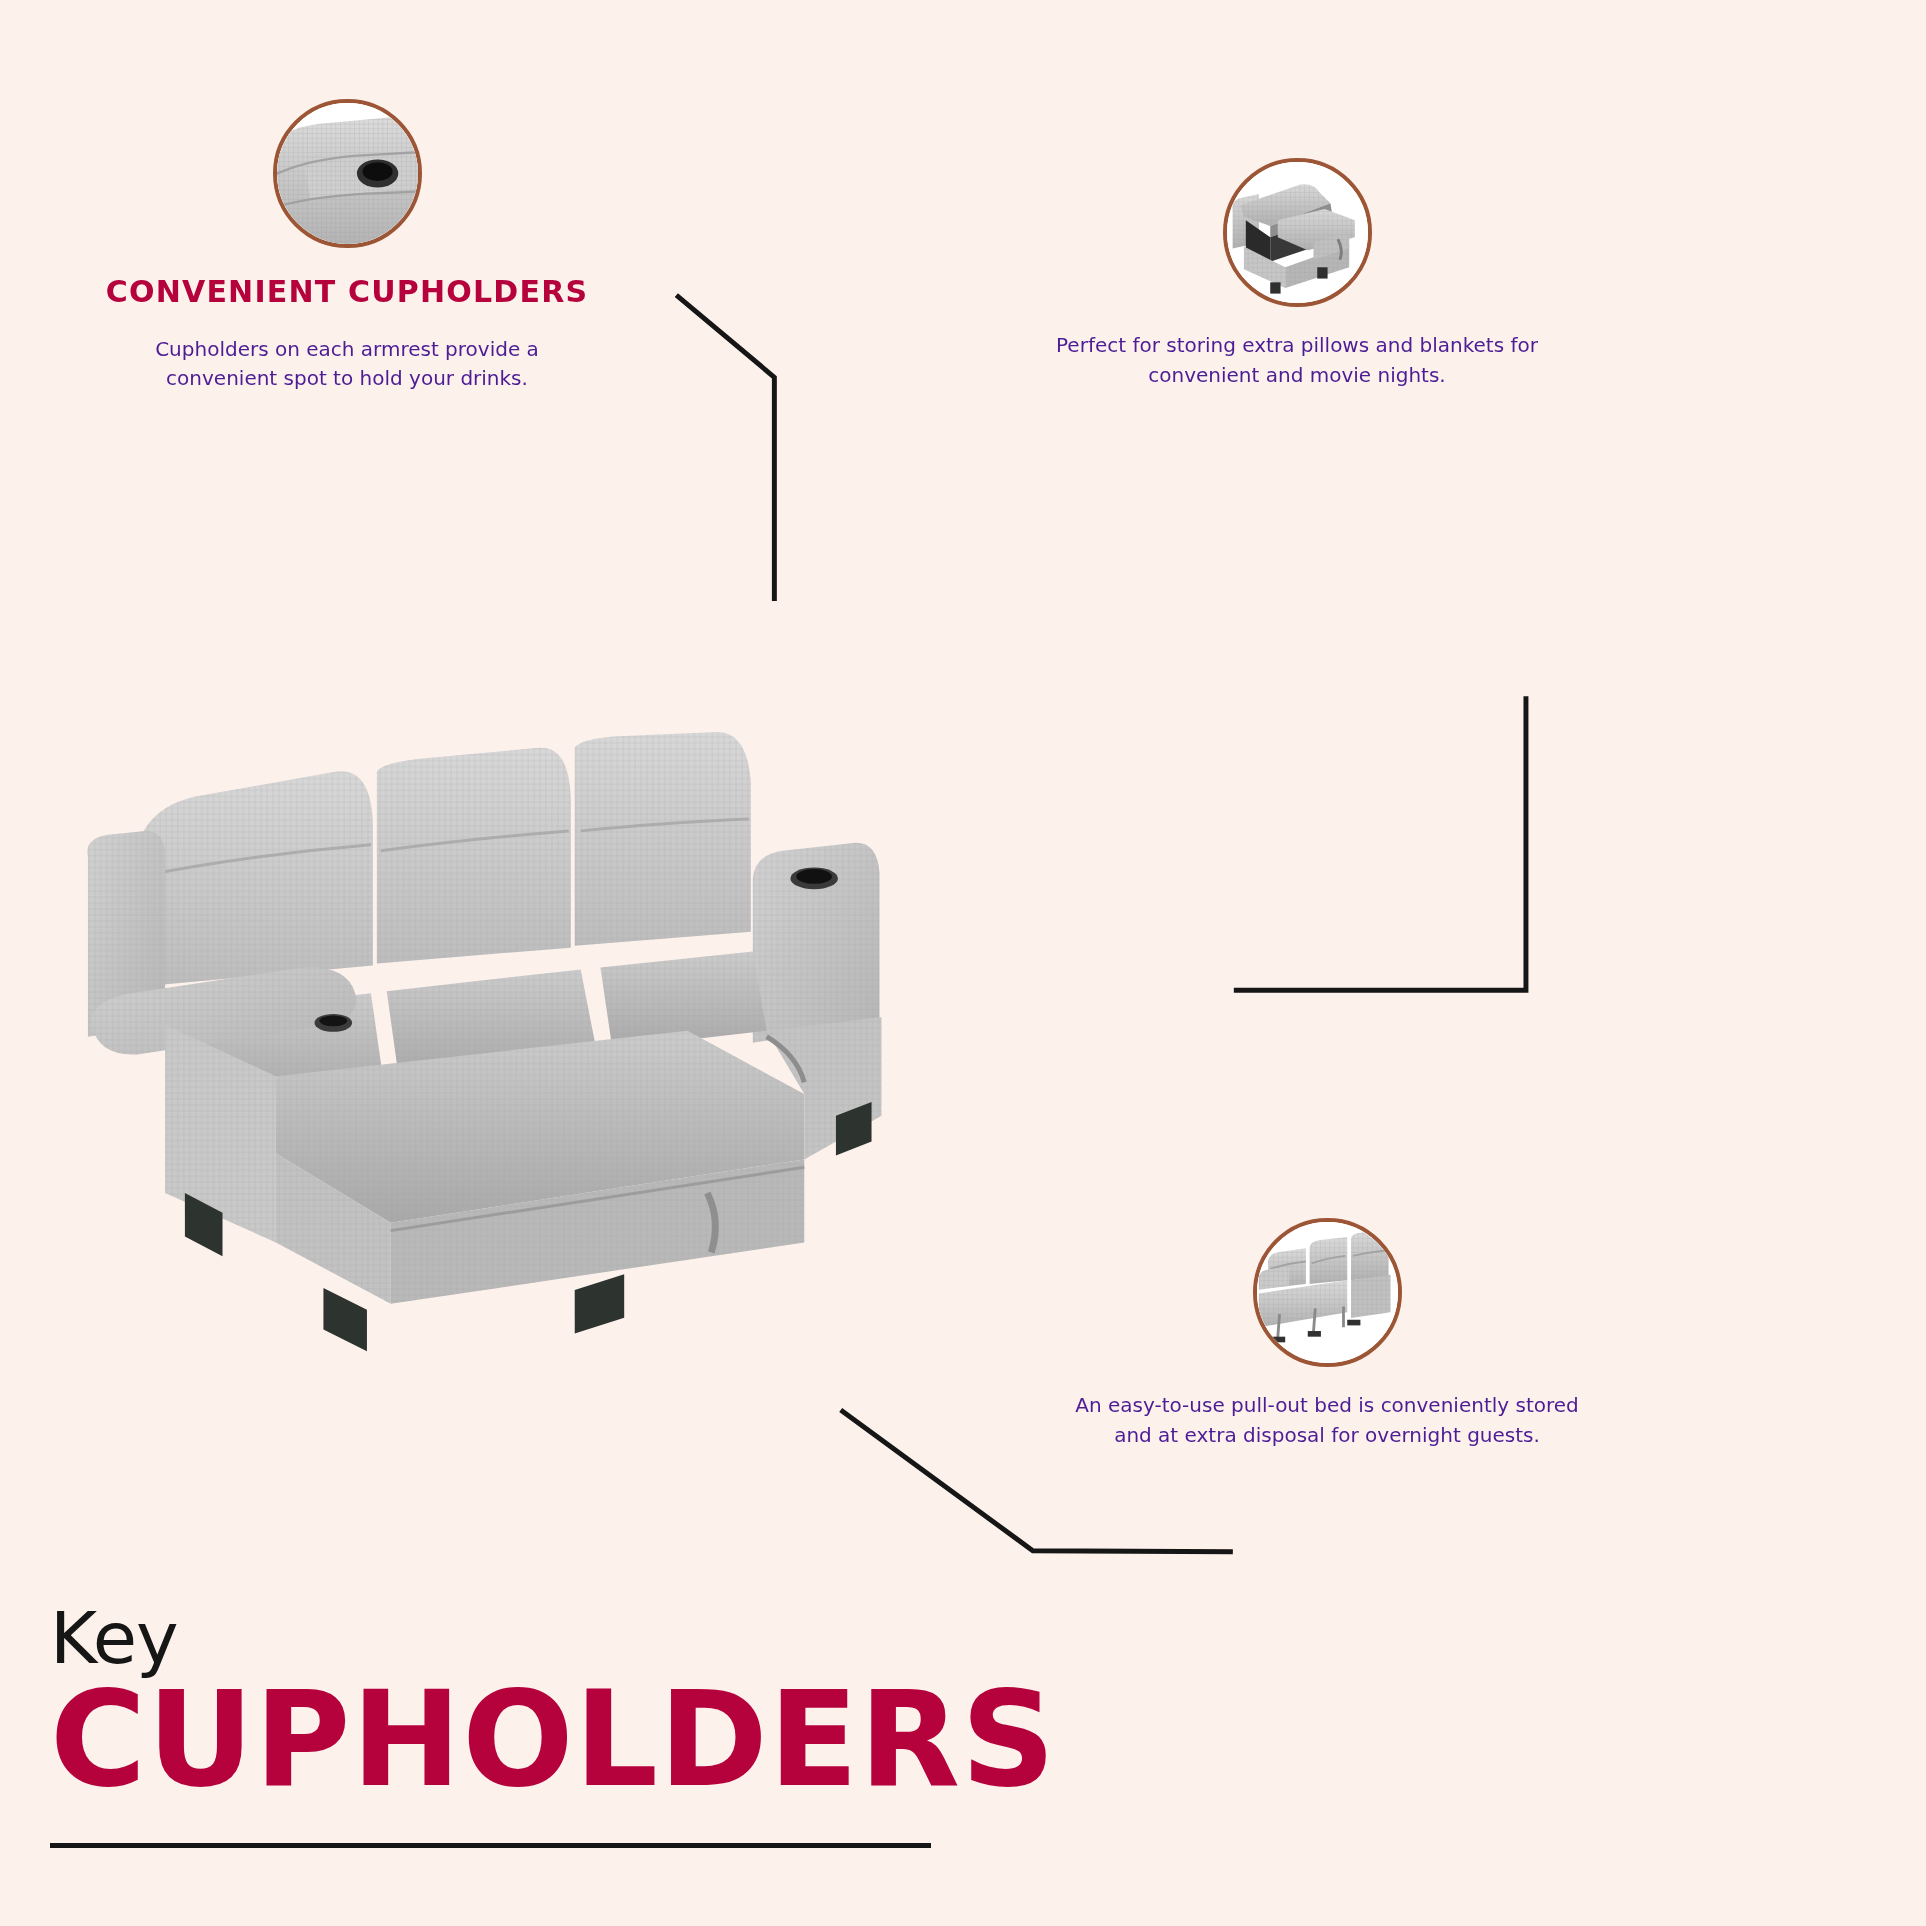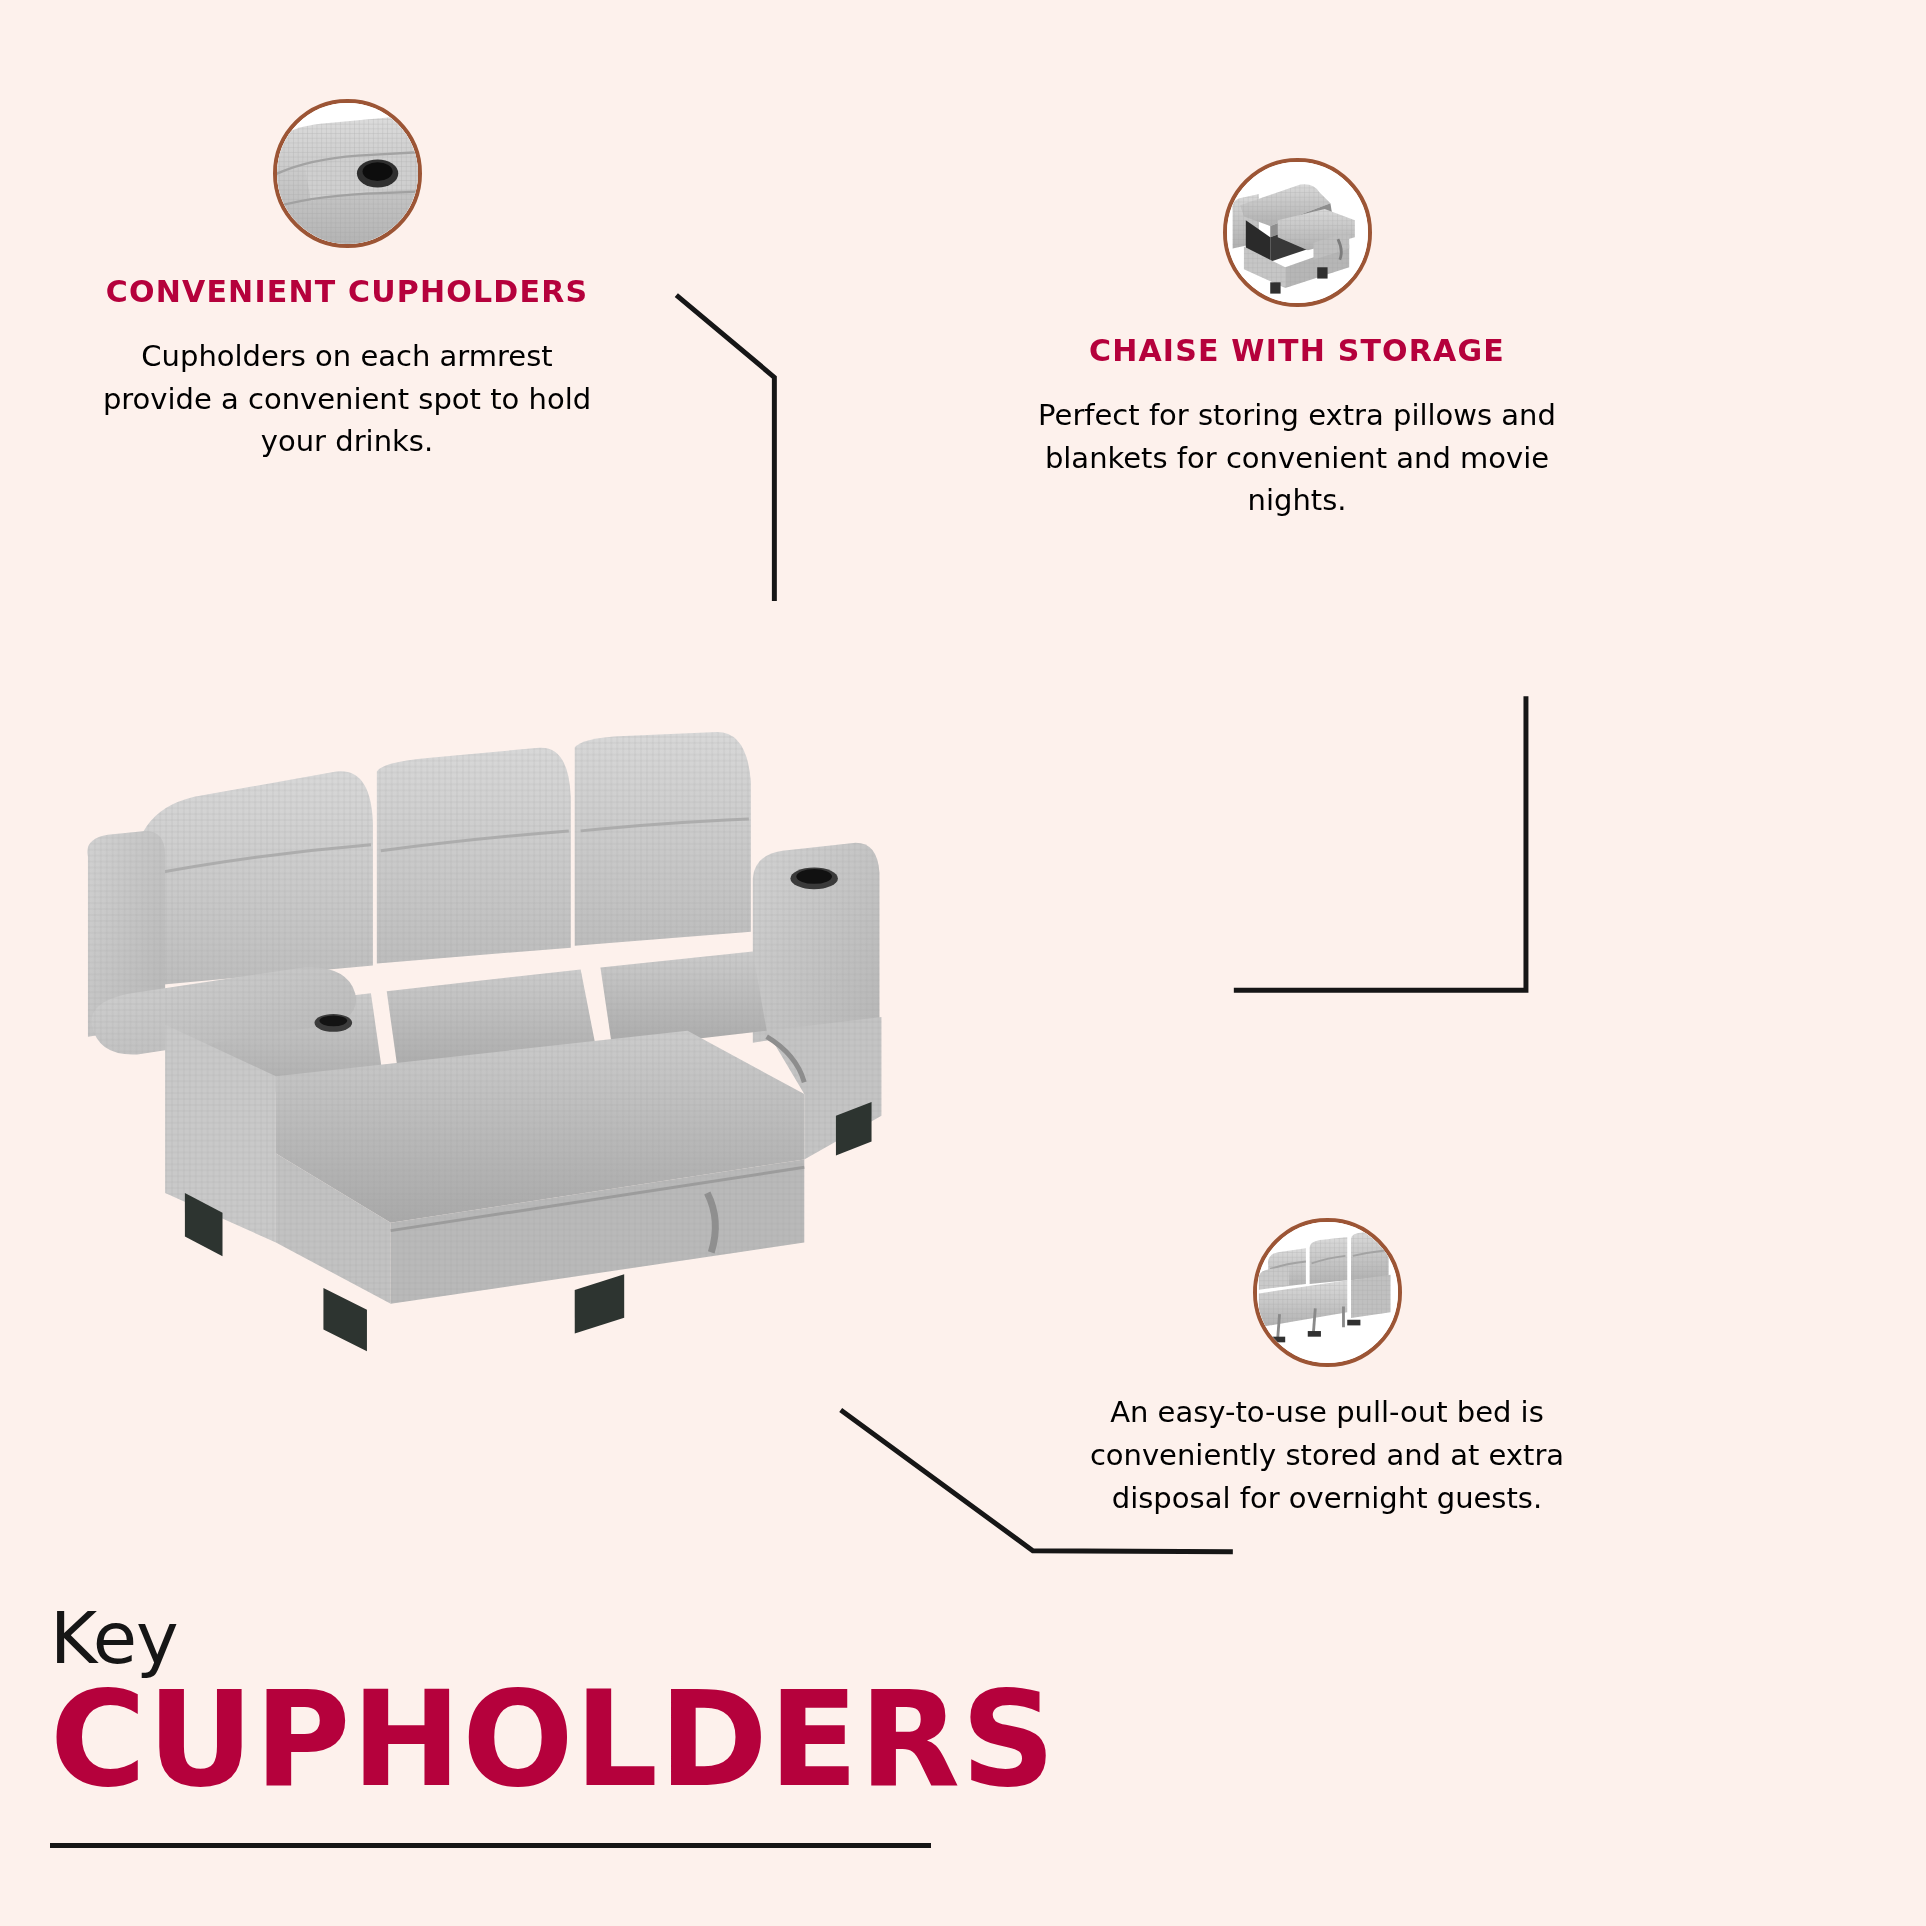--- a/index.html
+++ b/index.html
@@ -30,22 +30,22 @@
   .feat-title{
     color:#b5013c;
     font-weight:bold;
     font-size:30px;
     letter-spacing:1.2px;
     line-height:1.22;
     margin:26px 0 0 0;
     text-transform:uppercase;
   }
   .feat-body{
-    color:#000000;
-    font-size:29px;
+    color:#4c1d95;
+    font-size:20px;
     line-height:1.48;
     font-weight:400;
     margin:24px auto 0 auto;
   }
 
   
   #feature-cupholders{left:40px;top:99px;width:614px;}
   #feature-cupholders .feat-body{width:495px;}
 
   #feature-storage{left:990px;top:158px;width:614px;}
@@ -237,21 +237,20 @@
         <path d="M92 86 L130 74 L130 92 L92 104 Z" fill="url(#c2t)"></path>
 
         <path d="M118 82 q6 12 2 22" stroke="#7d7d7d" stroke-width="3" fill="none"></path>
 
         <g fill="#2f2f2f">
           <rect x="46" y="128" width="11" height="12"></rect>
           <rect x="96" y="112" width="11" height="12"></rect>
         </g>
       </svg>
     </div>
-    <div class="feat-title">CHAISE WITH STORAGE</div>
     <div class="feat-body">Perfect for storing extra pillows and blankets for convenient and movie nights.</div>
   </div>
 
   <div class="feature" id="feature-pullout">
     <div class="icon-circle">
       <svg viewBox="0 0 150 150" xmlns="http://www.w3.org/2000/svg">
         <defs>
           <linearGradient id="c3a" x1="0" y1="0" x2="0" y2="1">
             <stop offset="0" stop-color="#dadada"></stop>
               <stop offset="1" stop-color="#b2b2b2"></stop>

